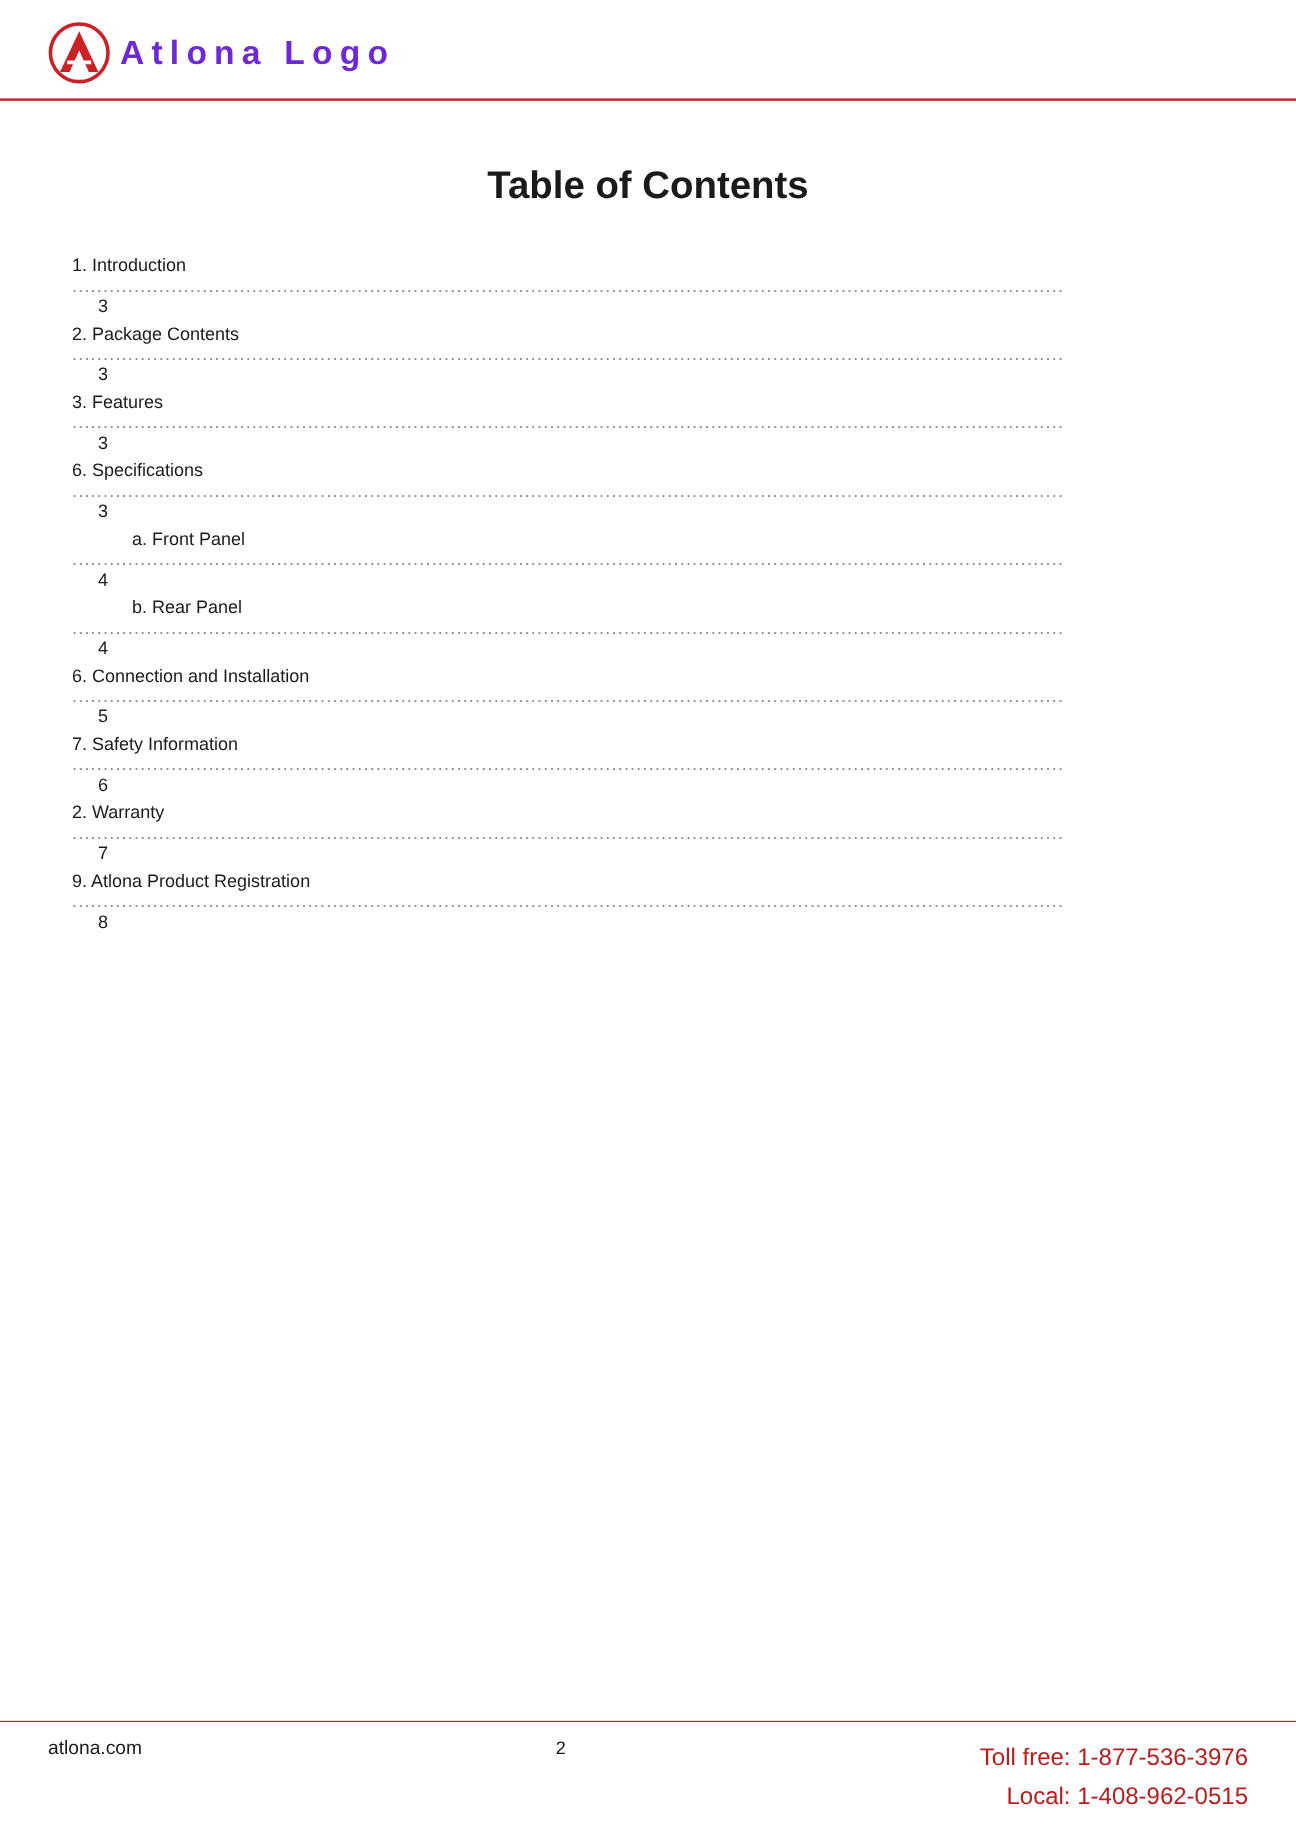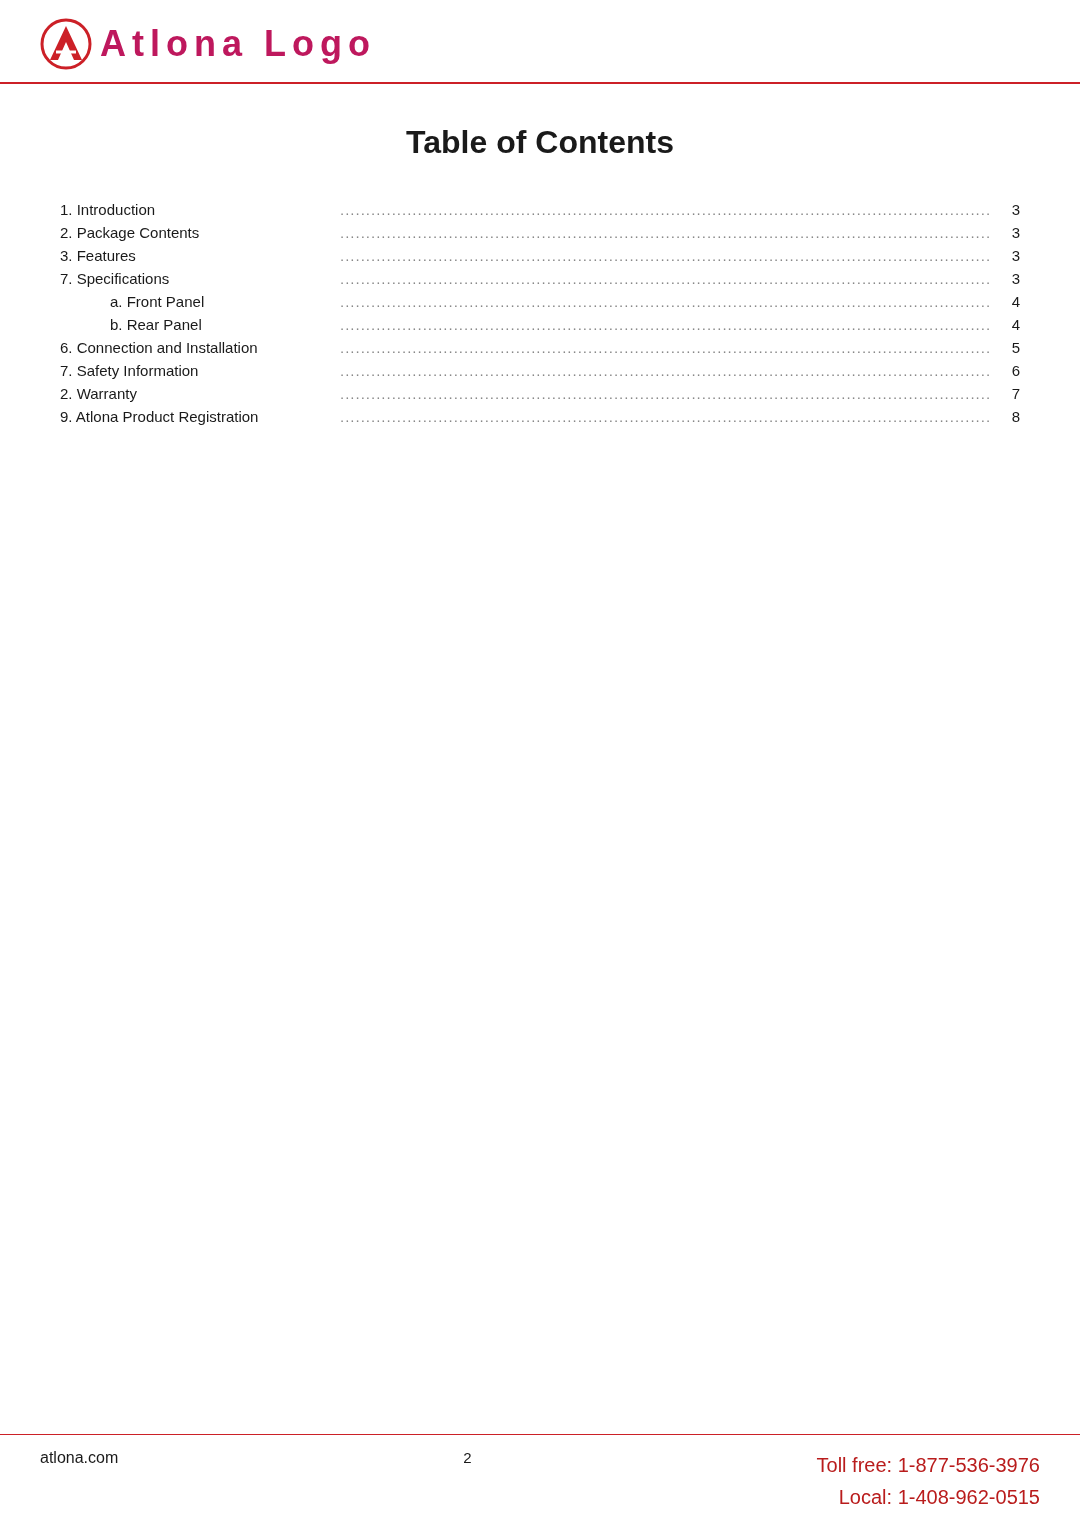--- a/index.html
+++ b/index.html
@@ -30,45 +30,47 @@
       align-items: center;
       gap: 8px;
     }
 
     .logo-icon {
       width: 52px;
       height: 52px;
     }
 
     .logo-text {
-      font-size: 36px;
+      font-size: 28px;
       font-weight: bold;
       letter-spacing: 6px;
-      color: #be185d;
+      color: #6d28d9;
       font-family: Arial, Helvetica, sans-serif;
     }
 
     
     .main-content {
       flex: 1;
       padding: 40px 60px;
     }
 
     .page-title {
       text-align: center;
       font-size: 32px;
       font-weight: bold;
       color: #1a1a1a;
       margin-bottom: 40px;
+      margin-top: 12px;
     }
 
     .toc-row {
       display: flex;
       align-items: flex-start;
       margin-bottom: 6px;
+      flex-direction: column;
     }
 
     .toc-label {
       min-width: 280px;
       font-size: 15px;
       color: #1a1a1a;
       white-space: nowrap;
     }
 
     .toc-label.indented {
@@ -157,21 +159,21 @@
       <span class="toc-page">3</span>
     </div>
 
     <div class="toc-row">
       <span class="toc-label">3.  Features</span>
       <span class="toc-dots">................................................................................................................................................................</span>
       <span class="toc-page">3</span>
     </div>
 
     <div class="toc-row">
-      <span class="toc-label">7.  Specifications</span>
+      <span class="toc-label">6.  Specifications</span>
       <span class="toc-dots">................................................................................................................................................................</span>
       <span class="toc-page">3</span>
     </div>
 
 
     <div class="toc-row">
       <span class="toc-label indented">a.  Front Panel</span>
       <span class="toc-dots">................................................................................................................................................................</span>
       <span class="toc-page">4</span>
     </div>

